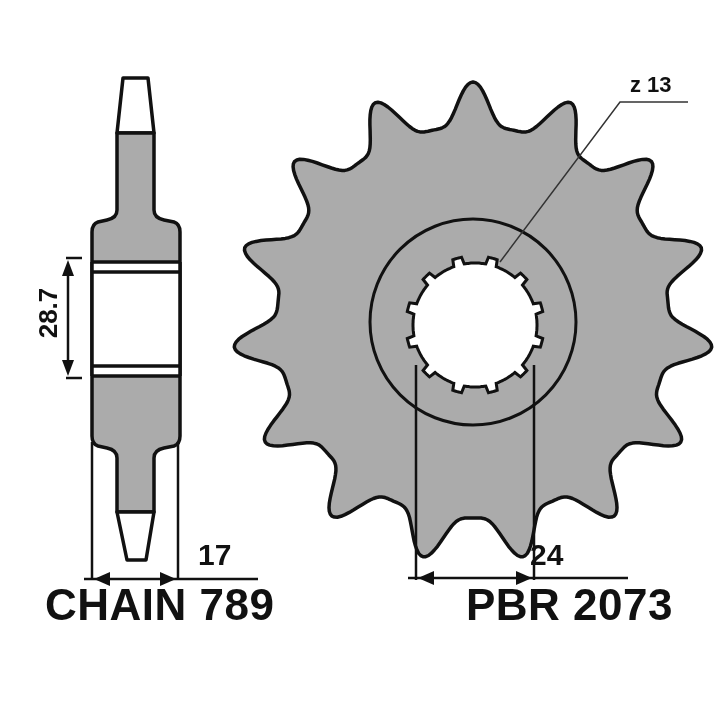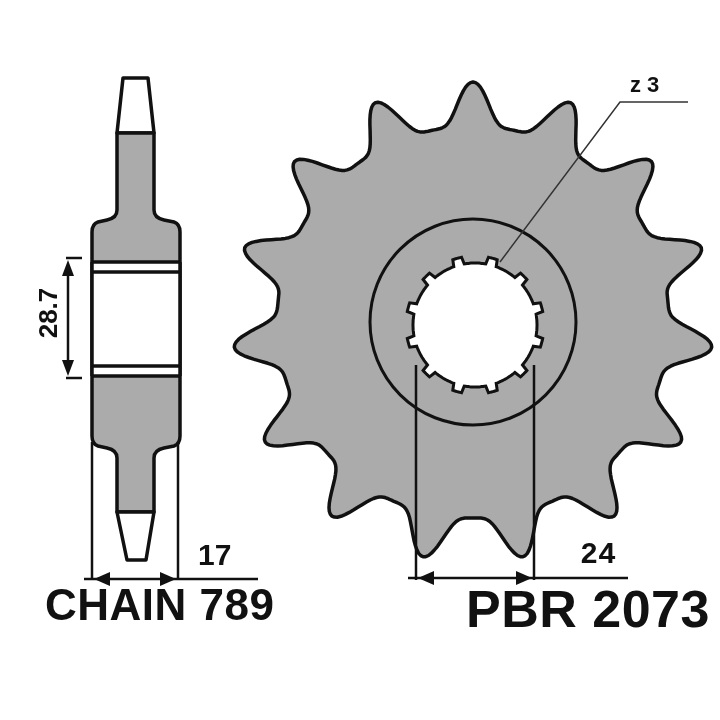--- a/index.html
+++ b/index.html
@@ -1,22 +1,22 @@
 <!DOCTYPE html>
 <html><head>
 <meta charset="utf-8">
 <style>
   html, body { margin: 0; padding: 0; background: #ffffff; }
   body { width: 720px; height: 720px; overflow: hidden; position: relative; font-family: "Liberation Sans", sans-serif; }
   #drawing { position: absolute; left: 0; top: 0; width: 720px; height: 720px; }
   .label { position: absolute; font-family: "Liberation Sans", sans-serif; font-weight: bold; color: #111111; white-space: nowrap; line-height: 1; }
   .chain-label { left: 45px; top: 583px; font-size: 44px; letter-spacing: 0.5px; }
-  .part-label { left: 466px; top: 583px; font-size: 52px; letter-spacing: 0.5px; }
+  .part-label { left: 466px; top: 583px; font-size: 44px; letter-spacing: 0.5px; }
   .dim-17 { left: 198px; top: 540px; font-size: 30px; text-align: right; }
-  .dim-24 { left: 580px; top: 540px; font-size: 30px; font-family: Liberation Mono, monospace; }
+  .dim-24 { left: 530px; top: 540px; font-size: 30px; }
   .teeth-label { left: 630px; top: 74px; font-size: 22px; }
   .bore-label { left: 16px; top: 300px; font-size: 26px; transform: rotate(-90deg); transform-origin: center center; width: 64px; text-align: center; }
 </style>
 </head>
 <body>
 
 <svg id="drawing" viewBox="0 0 720 720" xmlns="http://www.w3.org/2000/svg">
 
   <g stroke="#111" stroke-width="3.5" stroke-linejoin="round">
 
@@ -67,14 +67,14 @@
 
   <g stroke="#333" stroke-width="1.5" fill="none">
     <polyline points="500,262 620,102 688,102"></polyline>
   </g>
 </svg>
 
 <div class="label chain-label">CHAIN 789</div>
 <div class="label part-label">PBR 2073</div>
 <div class="label dim-17">17</div>
 <div class="label dim-24">24</div>
-<div class="label teeth-label">z 3</div>
+<div class="label teeth-label">z 13</div>
 <div class="label bore-label">28.7</div>
 
 </body></html>

